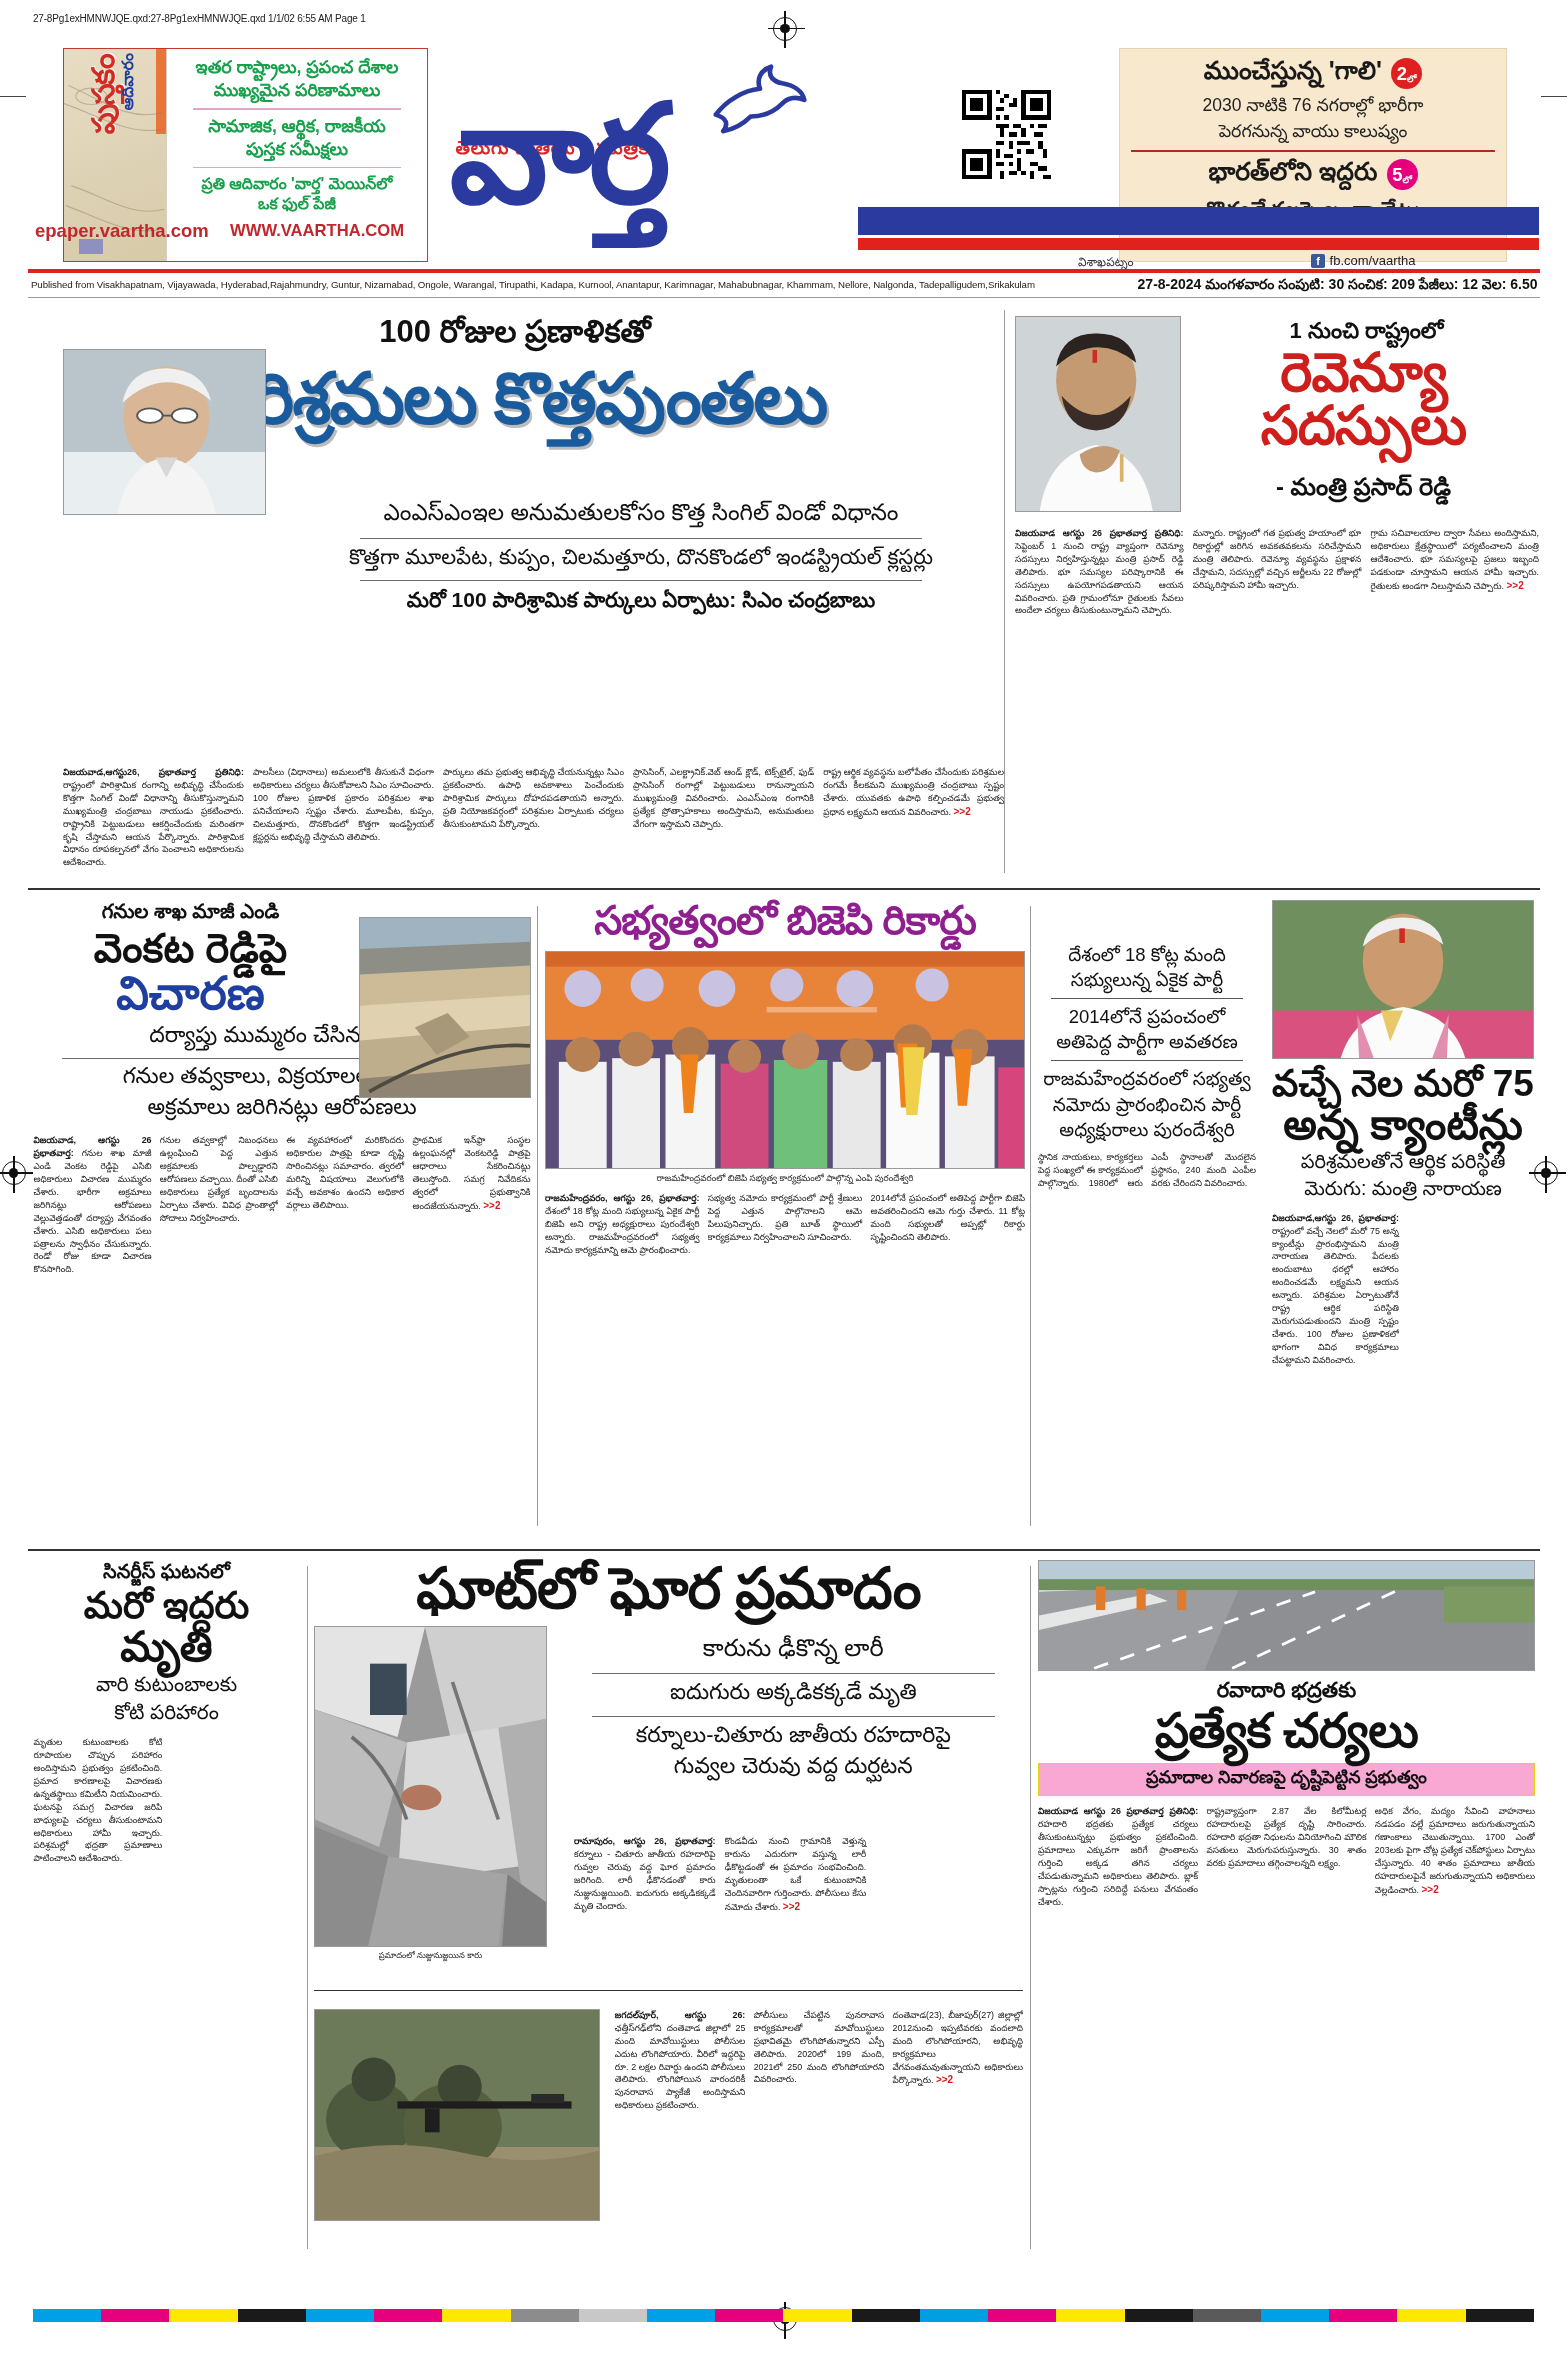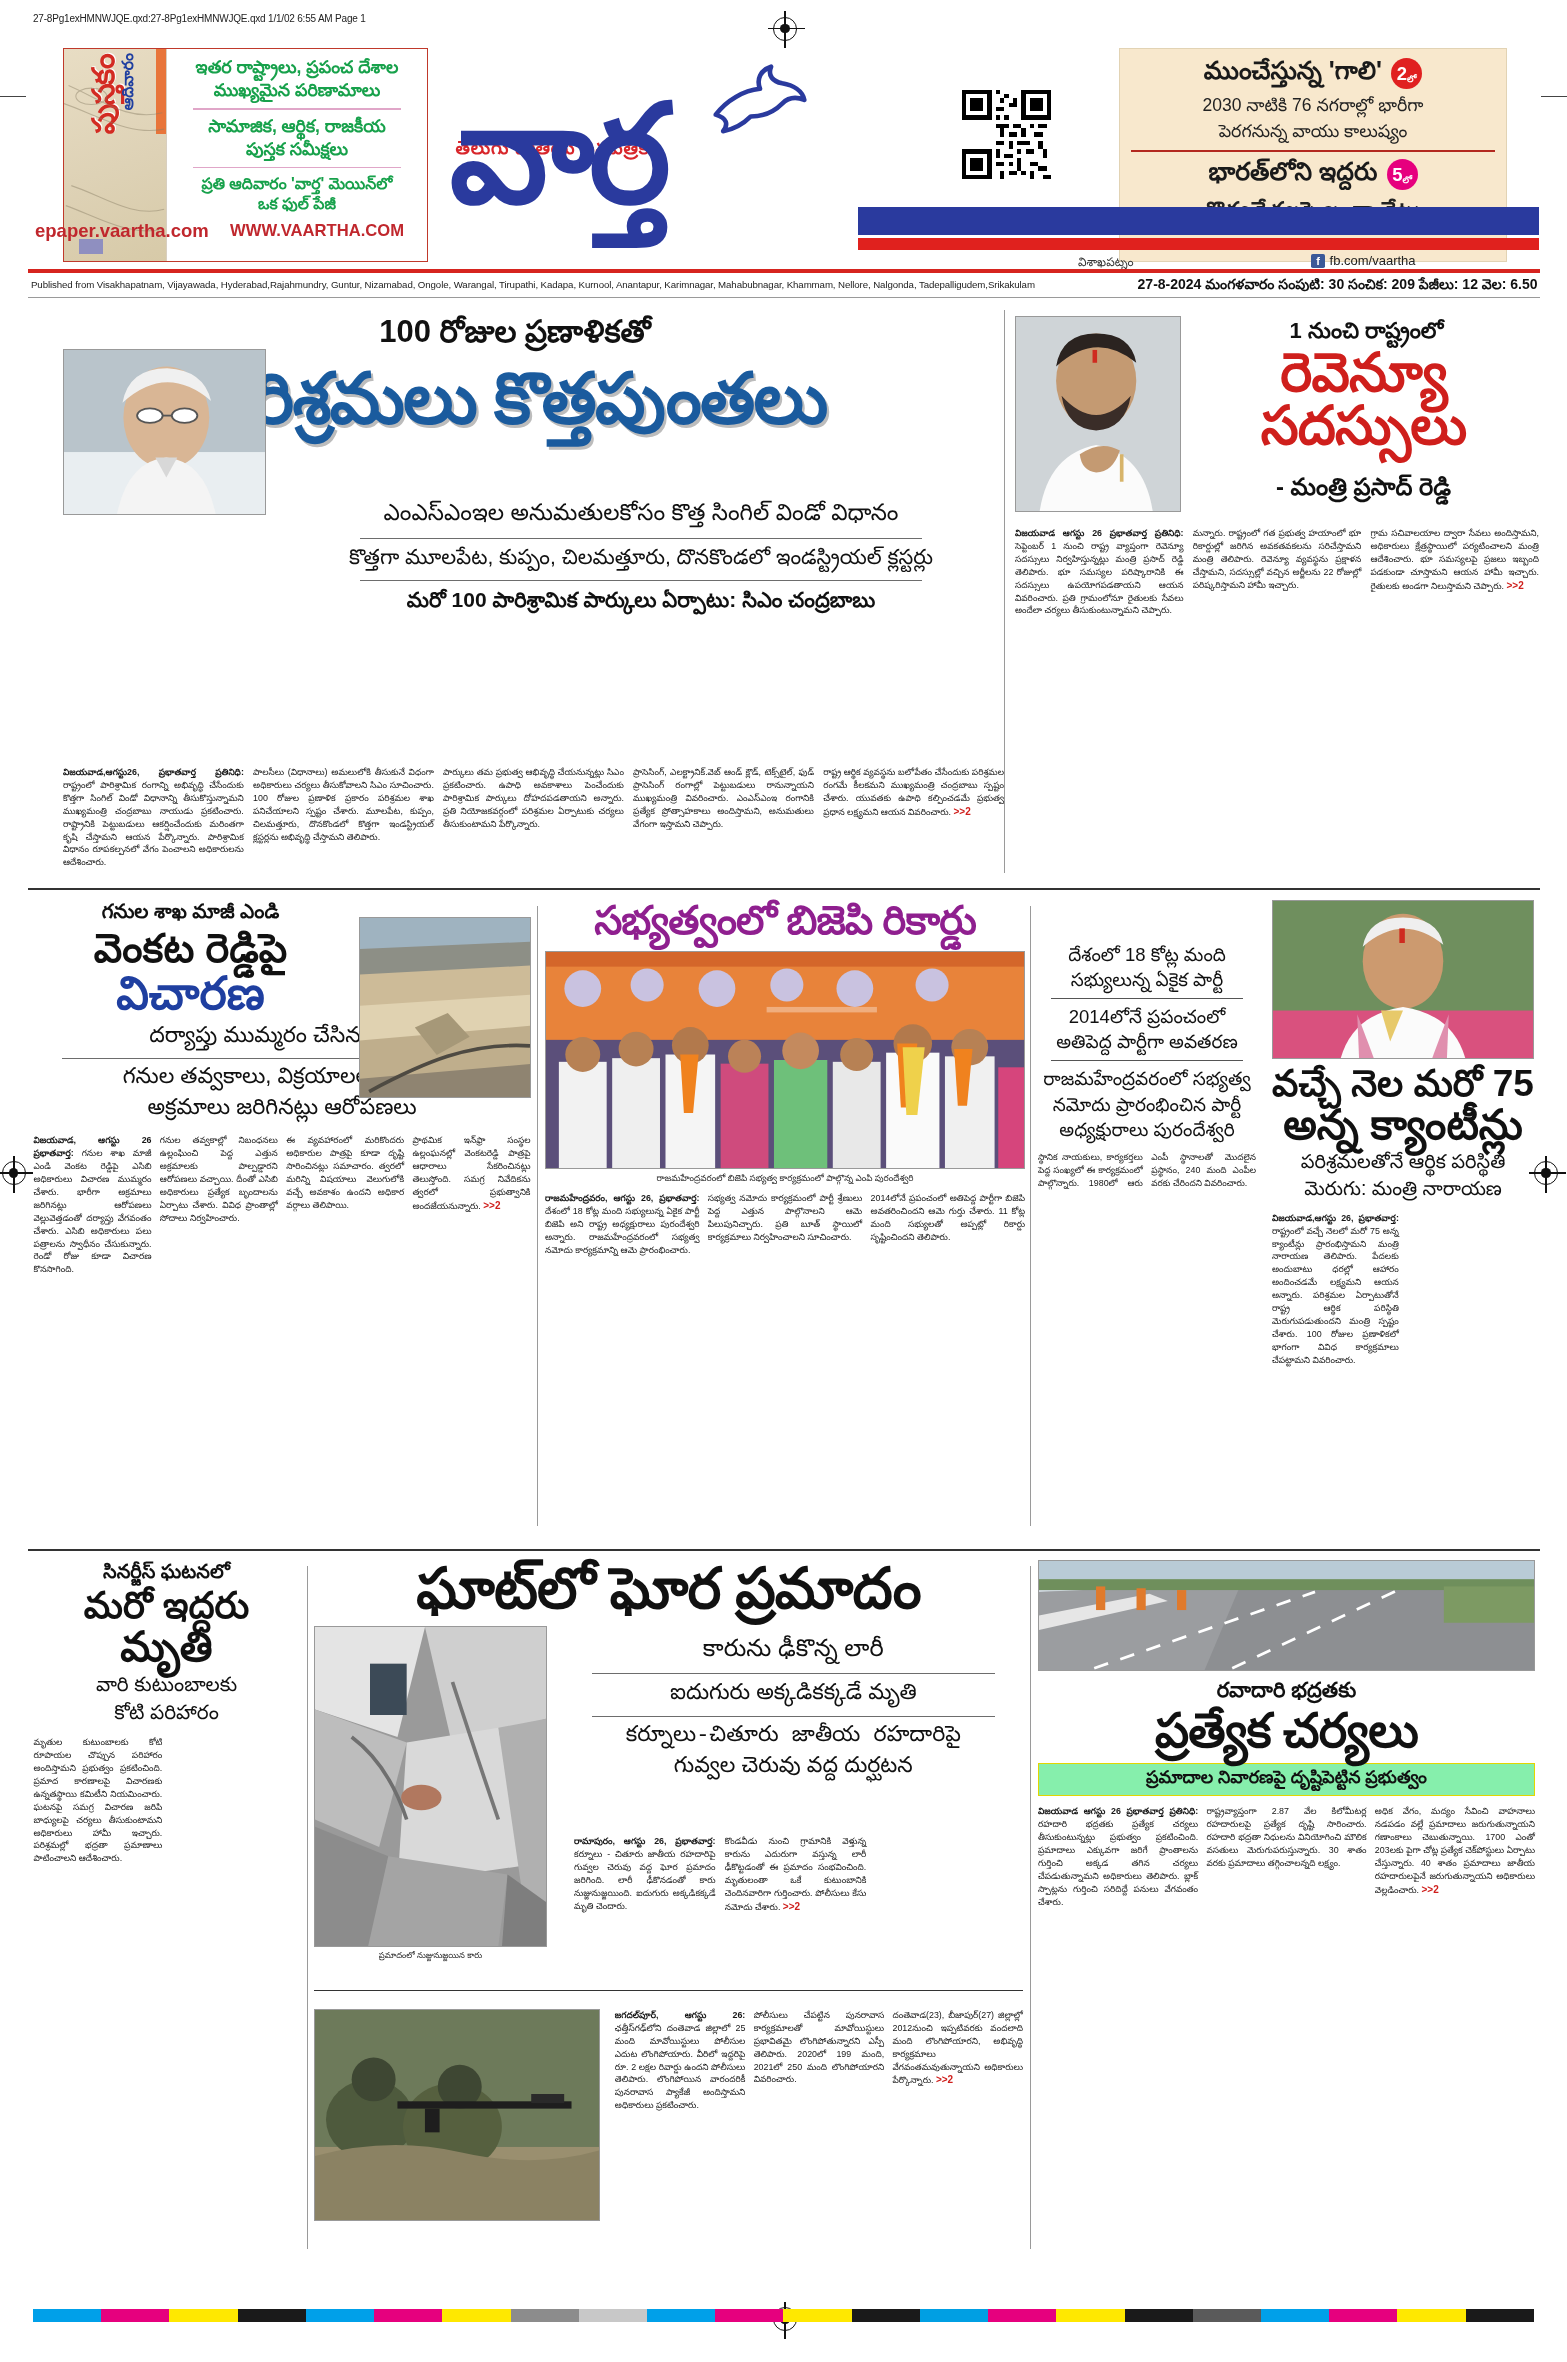--- a/index.html
+++ b/index.html
@@ -140,21 +140,21 @@
   
   .band3 { position:absolute; left:28px; top:1560px; width:1512px; height:711px; }
   .b3-col1 { position:absolute; left:5.5px; top:0; width:266px; }
   .b3-col2 { position:absolute; left:286px; top:0; width:709px; }
   .b3-col3 { position:absolute; left:1010px; top:0; width:497px; }
 
   .crash-photo { width:233px; height:321px; border:0.9px solid #999; overflow:hidden; }
   .road-photo { width:100%; height:111px; border:0.9px solid #999; overflow:hidden; }
   .maoist-photo { width:286px; height:212px; border:0.9px solid #999; overflow:hidden; }
 
-  .yellow-strip { background:#86efac; text-align:center; font-size:17.5px; font-weight:bold;
+  .yellow-strip { background:#f9a8d4; text-align:center; font-size:17.5px; font-weight:bold;
       color:#111; padding:3.7px 5.5px; border:0.9px solid #e2d600; margin-top:7.4px;}
 
   .big-red-head { text-align:center; font-size:41px; font-weight:bold; color:#cf1f1c; line-height:1.02;}
   .big-dark-head { font-size:57px; font-weight:bold; color:#111; text-align:center; line-height:1.0; letter-spacing:-0.9px;}
 
   .jump { color:#cf1f1c; font-weight:bold; font-size:10px; white-space:nowrap;}
 
   
   .colorbar { position:absolute; left:33px; bottom:41px; width:1501px; height:13px; display:flex; }
   .colorbar i { display:block; height:100%; }
@@ -573,21 +573,21 @@
               <rect x="60" y="40" width="40" height="56" fill="#3c4a57"></rect>
             </svg>
           </div>
           <div class="cap-small">ప్రమాదంలో నుజ్జునుజ్జయిన కారు</div>
         </div>
         <div style="flex:1; padding-top:7.4px;">
           <div class="mini-sub" style="font-size:24px;">కారును ఢీకొన్న లారీ</div>
           <div class="sub-rule" style="margin:5.5px 28px;"></div>
           <div class="mini-sub" style="font-size:22px;">ఐదుగురు అక్కడికక్కడే మృతి</div>
           <div class="sub-rule" style="margin:5.5px 28px;"></div>
-          <div class="mini-sub" style="font-size:22px;font-family:Liberation Mono, monospace;">కర్నూలు-చితూరు జాతీయ రహదారిపై</div>
+          <div class="mini-sub" style="font-size:22px;">కర్నూలు-చితూరు జాతీయ రహదారిపై</div>
           <div class="mini-sub" style="font-size:22px;">గువ్వల చెరువు వద్ద దుర్ఘటన</div>
         </div>
       </div>
       <div style="display:grid; grid-template-columns:repeat(3,1fr); gap:9.2px; margin-top:11px; width:443px; margin-left:260px; position:relative; top:-138px; height:0;">
         <div class="bodycol">
           <span class="place">రామాపురం, ఆగస్టు 26, ప్రభాతవార్త:</span>
           <span>కర్నూలు - చితూరు జాతీయ రహదారిపై గువ్వల చెరువు వద్ద ఘోర ప్రమాదం జరిగింది. లారీ ఢీకొనడంతో కారు నుజ్జునుజ్జయింది. ఐదుగురు అక్కడికక్కడే మృతి చెందారు.</span>
         </div>
         <div class="bodycol">
           <span>కొండవీడు నుంచి గ్రామానికి వెళ్తున్న కారును ఎదురుగా వస్తున్న లారీ ఢీకొట్టడంతో ఈ ప్రమాదం సంభవించింది. మృతులంతా ఒకే కుటుంబానికి చెందినవారిగా గుర్తించారు. పోలీసులు కేసు నమోదు చేశారు.</span>

